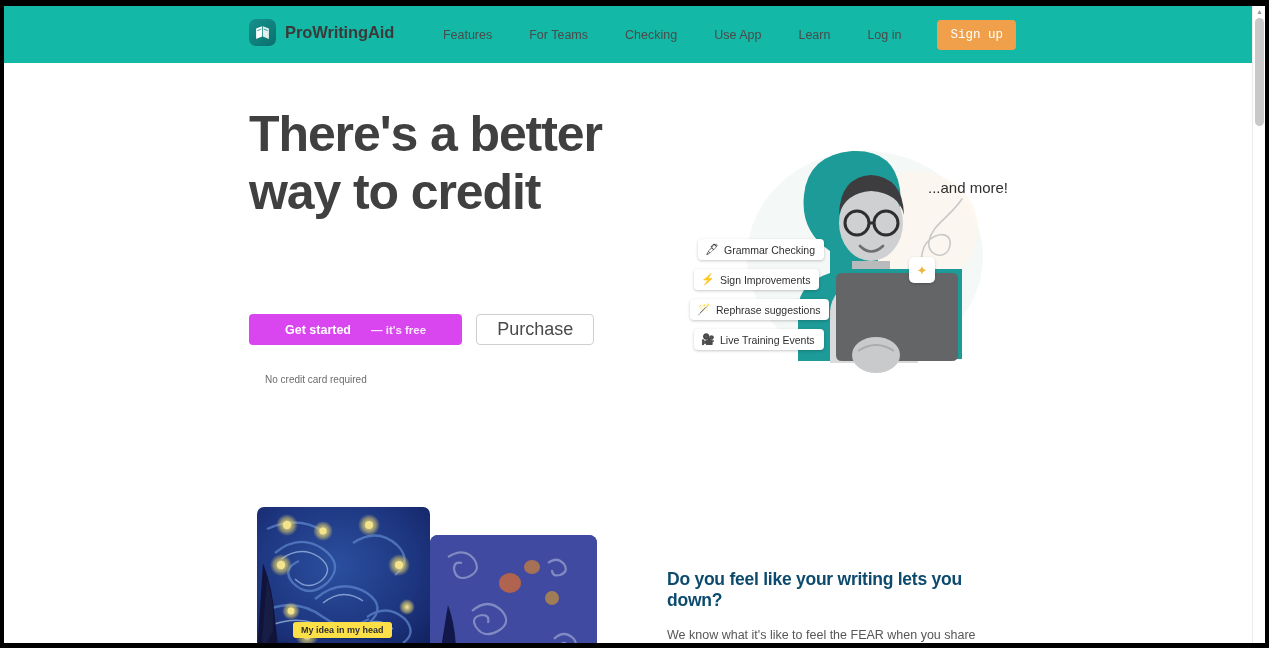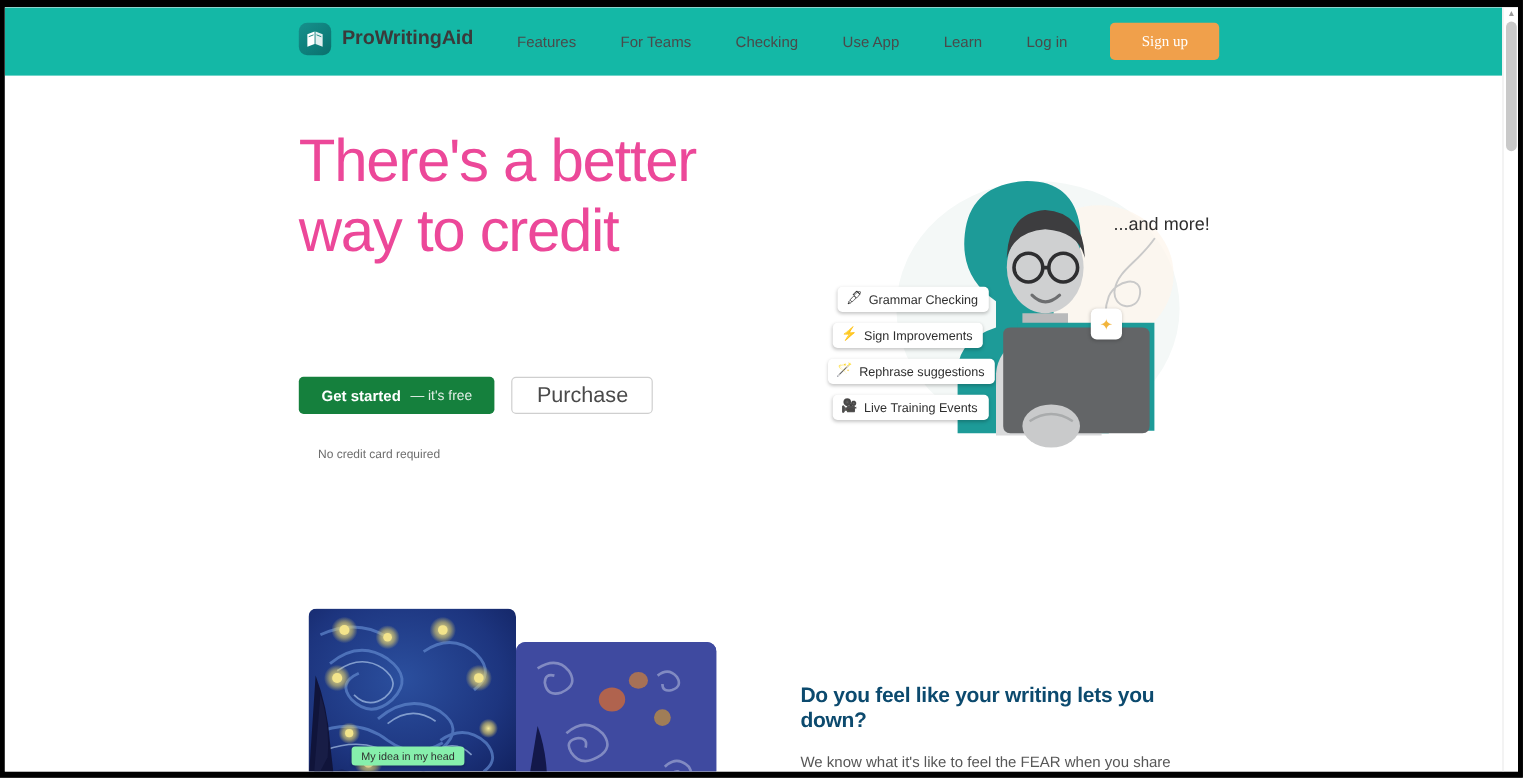--- a/index.html
+++ b/index.html
@@ -77,49 +77,49 @@
     font-size: 12.5px; color: #4a4a4a;
     padding: 6px 12px;
     white-space: nowrap; cursor: pointer;
   }
   .nav-link:last-of-type { padding-right: 11px; }
   #signup-btn {
     margin-left: 12px;
     background: #f0a04b;
     color: #ffffff;
     font-size: 12.5px;
-    padding: 8px 26px;
+    padding: 8px 13px;
     border: none; border-radius: 4px;
     cursor: pointer;
-    font-family: Liberation Serif, serif;
+    font-family: Liberation Mono, monospace;
     white-space: nowrap;
   }
 
   
   #hero-copy { position: absolute; left: 245px; top: 99px; width: 400px; }
   #hero-title {
-    font-size: 50px; line-height: 58px; font-weight: normal;
-    color: #ec4899; letter-spacing: -1.1px; margin: 0;
+    font-size: 50px; line-height: 58px; font-weight: bold;
+    color: #404040; letter-spacing: -1.1px; margin: 0;
   }
   #hero-sub {
     margin: 22px 0 0 0;
     font-size: 14.5px; line-height: 23px; color: #5d5d5d;
     max-width: 330px;
   }
   #hero-cta { position: absolute; left: 245px; top: 308px; display: flex; gap: 14px; }
   #get-started-btn {
-    background: #15803d; color: #ffffff;
+    background: #d946ef; color: #ffffff;
     border: none; border-radius: 4px;
-    padding: 0 19px; height: 31px;
+    padding: 0 36px; height: 31px;
     font-size: 12.5px; font-weight: bold;
     cursor: pointer; display: flex; align-items: center;
     font-family: "Liberation Sans", sans-serif;
   }
   #get-started-note {
-    font-weight: normal; margin-left: 8px; opacity: .88; font-size: 11.5px;
+    font-weight: bold; margin-left: 20px; opacity: .88; font-size: 11.5px;
   }
   #purchase-btn {
     background: #ffffff; color: #4a4a4a;
     border: 1px solid #cfcfcf; border-radius: 4px;
     padding: 0 20px; height: 31px;
     font-size: 18px; cursor: pointer;
     font-family: "Liberation Sans", sans-serif;
   }
   #no-card-note {
     position: absolute; left: 261px; top: 368px;
@@ -171,25 +171,26 @@
   }
   #art-flat {
     position: absolute; left: 426px; top: 529px;
     width: 167px; height: 119px;
     border-radius: 8px 8px 0 0;
     overflow: hidden;
     background: #3f4aa0;
   }
   #starry-caption {
     position: absolute; left: 289px; top: 616px;
-    background: #86efac; border-radius: 3px;
+    background: #fde047; border-radius: 3px;
     padding: 3px 8px;
     font-size: 9px; color: #2f2f2f;
     box-shadow: 0 1px 2px rgba(0,0,0,.18);
     white-space: nowrap;
+    font-weight: bold;
   }
 
   #sec2-copy { position: absolute; left: 663px; top: 563px; width: 350px; }
   #sec2-title {
     margin: 0; font-size: 17.5px; font-weight: bold;
     color: #0c4a6e; letter-spacing: -0.25px;
   }
   #sec2-body {
     margin: 14px 0 0 0; font-size: 12.5px; line-height: 20px; color: #575757;
   }

